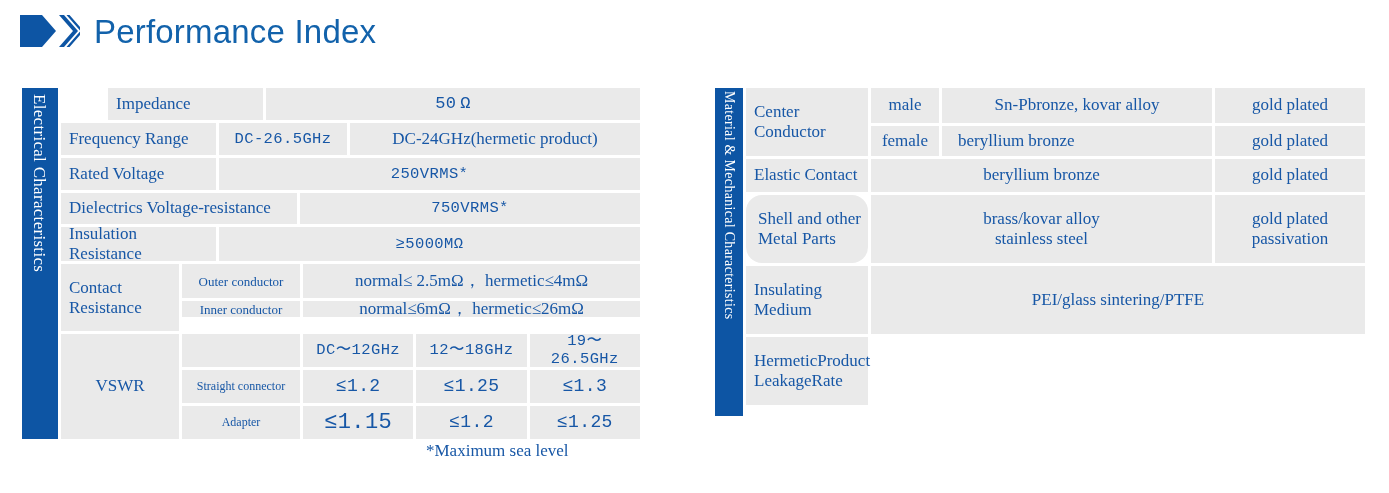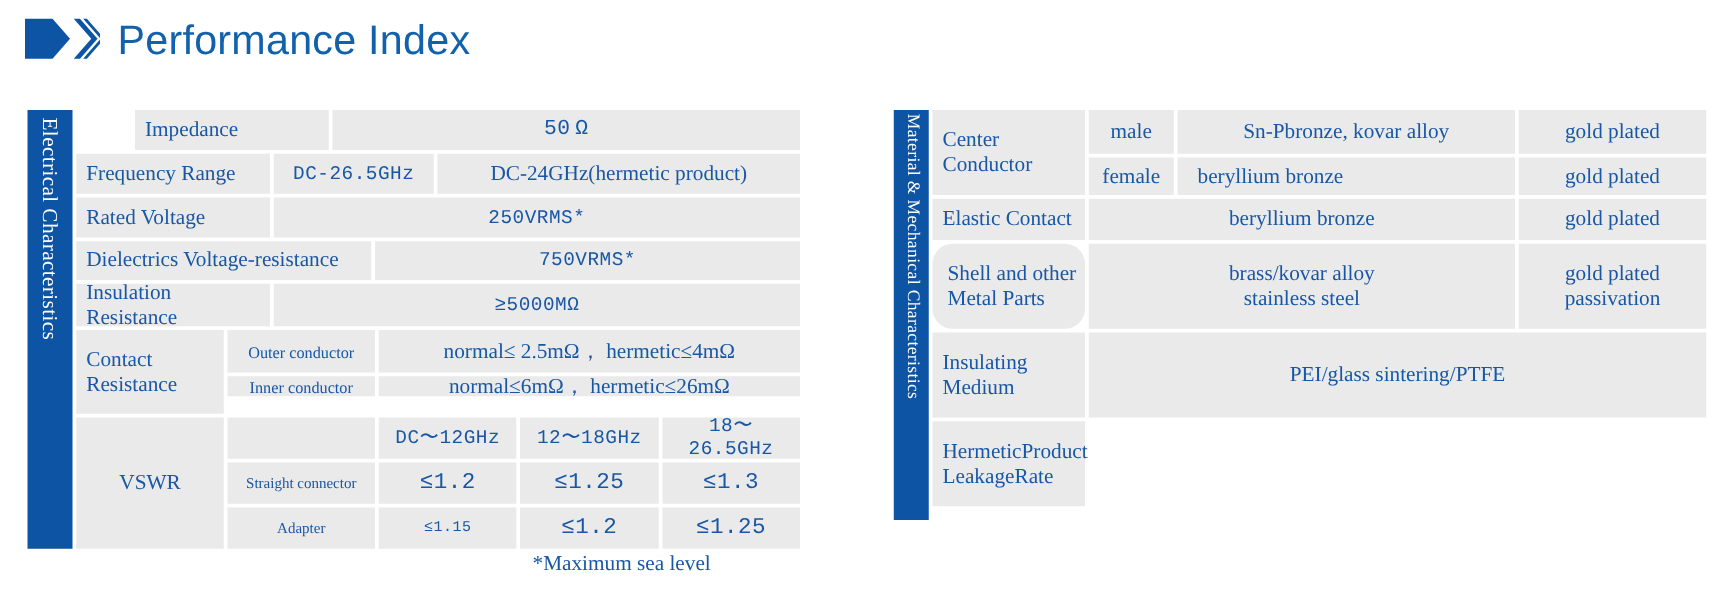--- a/index.html
+++ b/index.html
@@ -145,31 +145,31 @@
       </div>
     </div>
 
     <div class="row" style="height:105px;">
       <div class="cell" style="width:118px;">VSWR</div>
       <div class="stack" style="flex:1;">
         <div class="row" style="height:33px;">
           <div class="cell blank" style="width:118px;"></div>
           <div class="cell mono" style="flex:1;">DC〜12GHz</div>
           <div class="cell mono" style="flex:1;">12〜18GHz</div>
-          <div class="cell mono" style="flex:1;">18〜26.5GHz</div>
+          <div class="cell mono" style="flex:1;">19〜26.5GHz</div>
         </div>
         <div class="row" style="height:33px;">
           <div class="cell smaller" style="width:118px;">Straight connector</div>
           <div class="cell mono" style="flex:1; font-size:18px;">≤1.2</div>
           <div class="cell mono" style="flex:1; font-size:18px;">≤1.25</div>
           <div class="cell mono" style="flex:1; font-size:18px;">≤1.3</div>
         </div>
         <div class="row" style="height:33px;">
           <div class="cell smaller" style="width:118px;">Adapter</div>
-          <div class="cell mono" style="flex:1; font-size:12px;">≤1.15</div>
+          <div class="cell mono" style="flex:1; font-size:22px;">≤1.15</div>
           <div class="cell mono" style="flex:1; font-size:18px;">≤1.2</div>
           <div class="cell mono" style="flex:1; font-size:18px;">≤1.25</div>
         </div>
       </div>
     </div>
 
   </div>
 </div>
 
 <div class="footnote" style="left:426px; top:441px;">*Maximum sea level</div>

